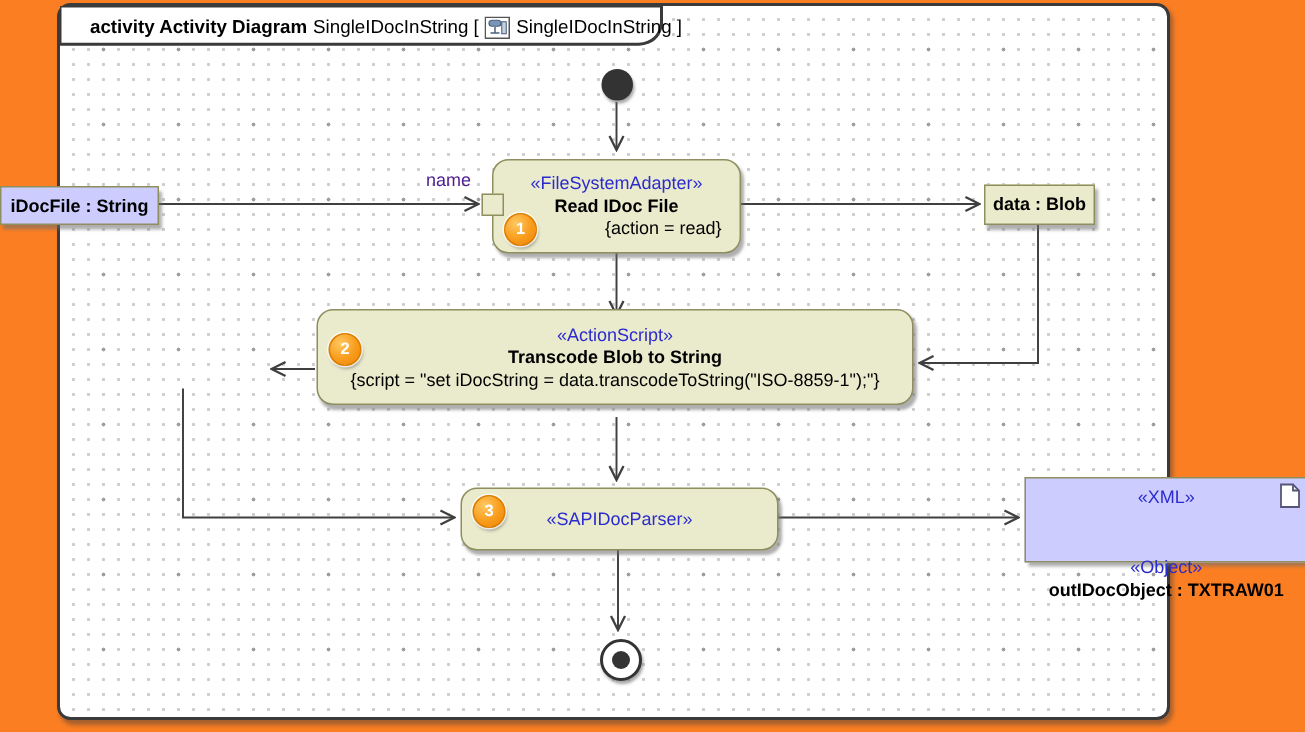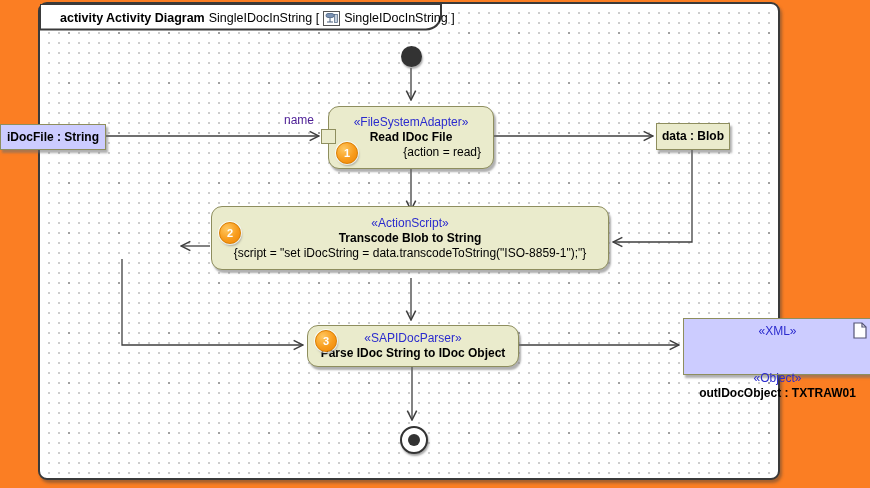--- a/index.html
+++ b/index.html
@@ -139,21 +139,20 @@
 
   <div class="action" style="left:211px; top:206px; width:396px; height:62px;">
     <span class="stereo">«ActionScript»</span>
     <span class="nname">Transcode Blob to String</span>
     <span class="constraint">{script = "set iDocString = data.transcodeToString("ISO-8859-1");"}</span>
   </div>
   <div class="badge" style="left:219px; top:222px;">2</div>
 
   <div class="action" style="left:307px; top:325px; width:210px; height:40px;">
     <span class="stereo">«SAPIDocParser»</span>
-    <span class="nname">Parse IDoc String to IDoc Object</span>
   </div>
   <div class="badge" style="left:315px; top:330px;">3</div>
 
   <div class="objnode beige" style="left:656px; top:123px; width:72px; height:25px;">
     <span>data : Blob</span>
   </div>
   <div class="objnode purple" style="left:0px; top:124px; width:104px; height:24px;">
     <span>iDocFile : String</span>
   </div>
   <div class="objnode purple" style="left:683px; top:318px; width:187px; height:55px;">

